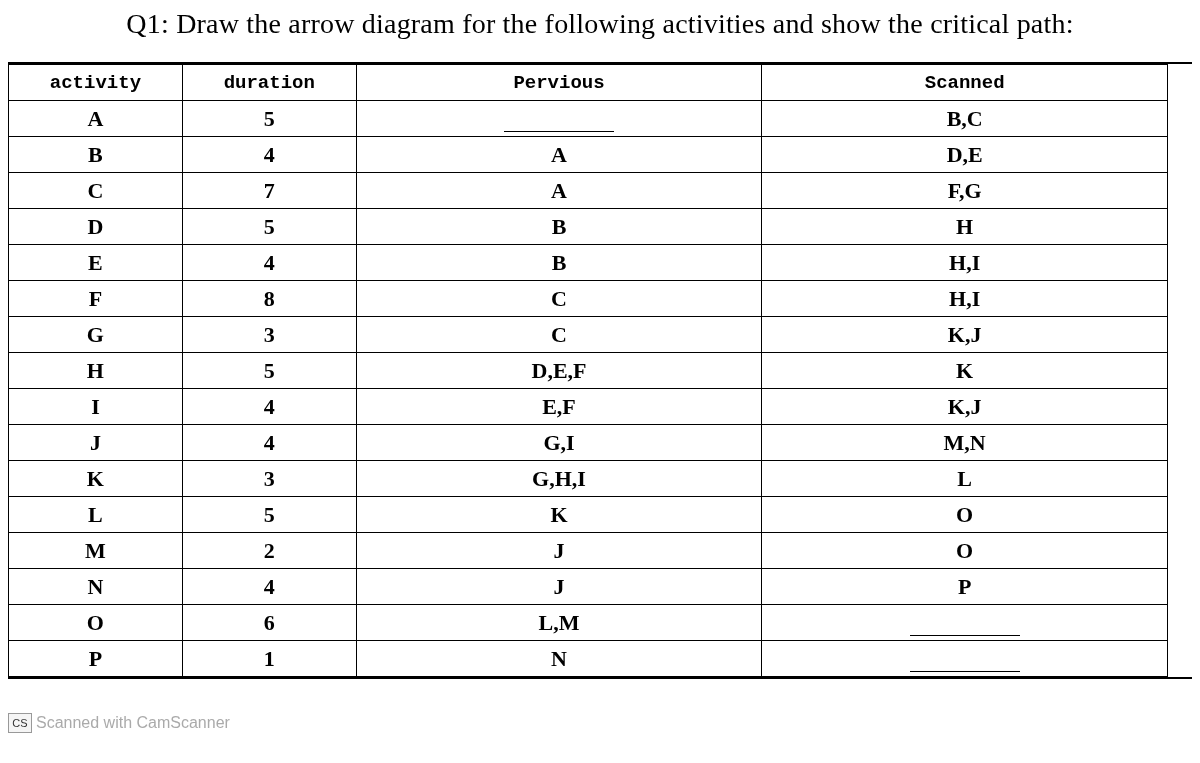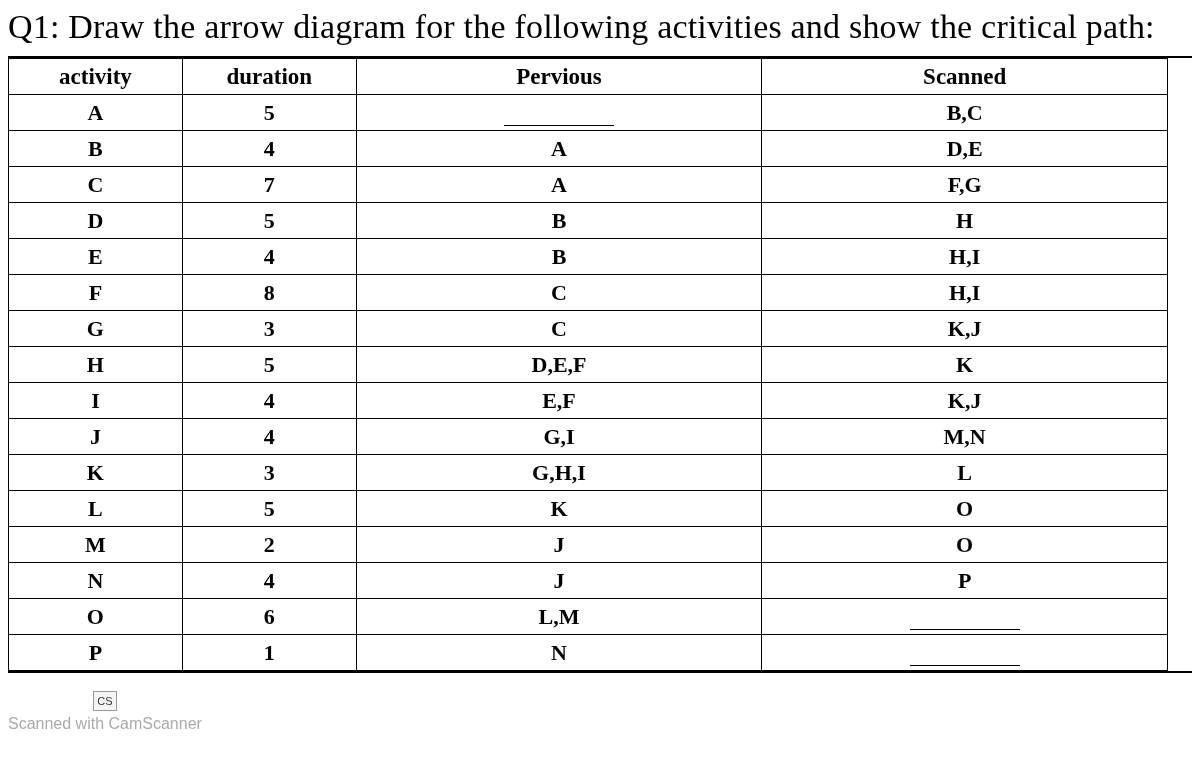--- a/index.html
+++ b/index.html
@@ -9,62 +9,63 @@
     }
     body {
       font-family: 'Times New Roman', Times, serif;
       background: #ffffff;
       width: 1200px;
       height: 763px;
       padding: 8px;
       color: #000;
     }
     .question {
-      font-size: 34px;
-      margin-bottom: 10px;
+      font-size: 28px;
+      margin-bottom: 22px;
       letter-spacing: 0.2px;
+      text-align: center;
     }
     .table-wrapper {
       border-top: 2px solid #000;
       border-bottom: 2px solid #000;
     }
     table {
       border-collapse: collapse;
       width: 1160px;
     }
     th, td {
       border: 1.5px solid #000;
       text-align: center;
       font-weight: bold;
       font-size: 22px;
       height: 36px;
       vertical-align: middle;
     }
     th {
-      font-size: 23px;
+      font-size: 19px;
+      font-family: Liberation Mono, monospace;
     }
     .col-activity { width: 150px; }
     .col-duration { width: 150px; }
     .col-pervious { width: 350px; }
     .col-follow { width: 350px; }
     .blank-underline {
       display: inline-block;
       width: 110px;
       border-bottom: 1.5px solid #000;
       vertical-align: bottom;
       height: 12px;
     }
     .footer-watermark {
       position: absolute;
       bottom: 30px;
       left: 8px;
       display: flex;
       align-items: center;
       gap: 4px;
-      flex-direction: column;
     }
     .footer-cs-box {
       border: 1px solid #999;
       display: inline-flex;
       align-items: center;
       justify-content: center;
       width: 24px;
       height: 20px;
       font-size: 11px;
       font-family: Arial, sans-serif;

